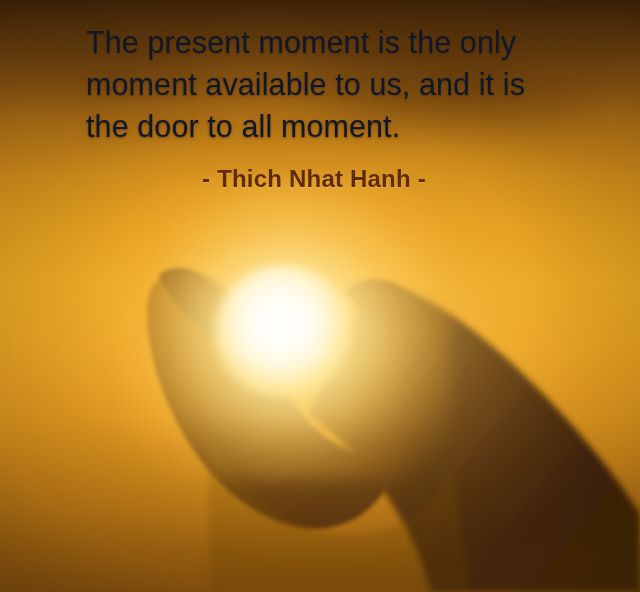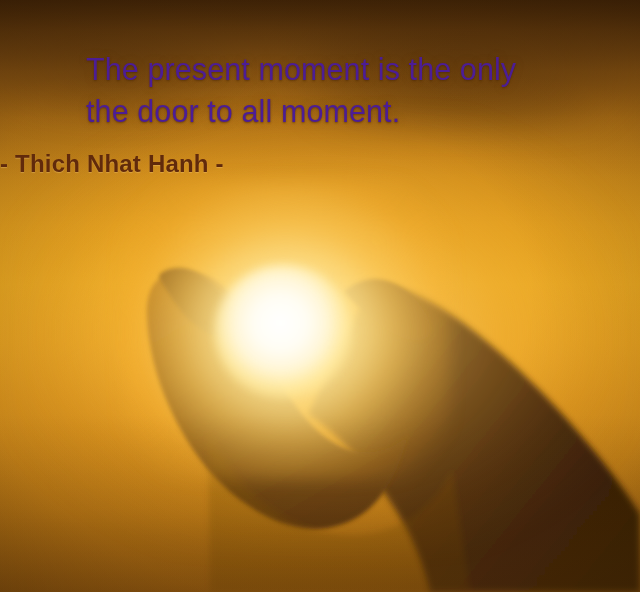--- a/index.html
+++ b/index.html
@@ -182,39 +182,40 @@
   #text-block {
     position: absolute;
     left: 0;
     top: 0;
     width: 640px;
     padding: 0;
   }
 
   .quote {
     margin: 0;
-    padding: 48px 62px 0 86px;
-    color: #4c1d95;
+    padding: 21px 62px 0 86px;
+    color: #0f172a;
     font-family: "Liberation Sans", sans-serif;
     font-size: 30.5px;
     line-height: 42px;
     font-weight: 400;
     letter-spacing: 0.1px;
     text-shadow:
       0 1px 2px rgba(70, 36, 6, 0.55),
       0 0 9px rgba(120, 66, 12, 0.35);
   }
   .quote-line {
     display: block;
     white-space: nowrap;
   }
 
   .attribution {
     margin: 0;
     padding: 18px 12px 0 0;
+    text-align: center;
     color: #612a0b;
     font-family: "Liberation Sans", sans-serif;
     font-size: 24px;
     font-weight: 700;
     letter-spacing: 0.2px;
     text-shadow: 0 1px 1px rgba(255, 222, 150, 0.30);
   }
 </style>
 </head>
 <body>
@@ -313,18 +314,19 @@
   <div class="glow-spill"></div>
   <div class="glow-mid"></div>
   <div class="glow-core"></div>
 
   <div class="layer sky-bottom"></div>
   <div class="layer vignette"></div>
 
   <div id="text-block">
     <div class="quote">
       <span class="quote-line">The present moment is the only</span>
+      <span class="quote-line">moment available to us, and it is</span>
       <span class="quote-line">the door to all moment.</span>
     </div>
     <div class="attribution">- Thich Nhat Hanh -</div>
   </div>
 
 </div>
 
 </body></html>

